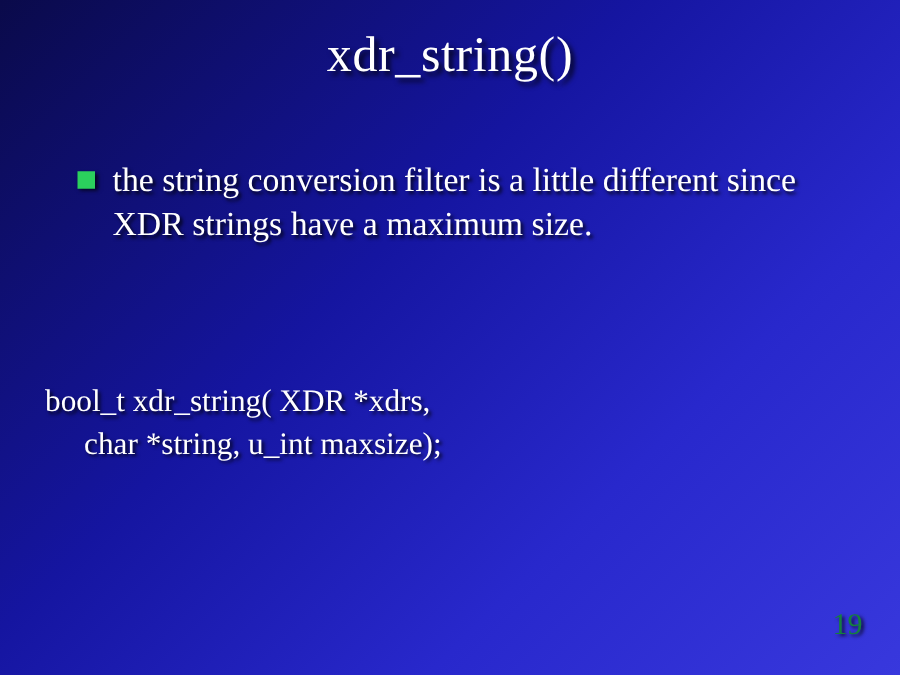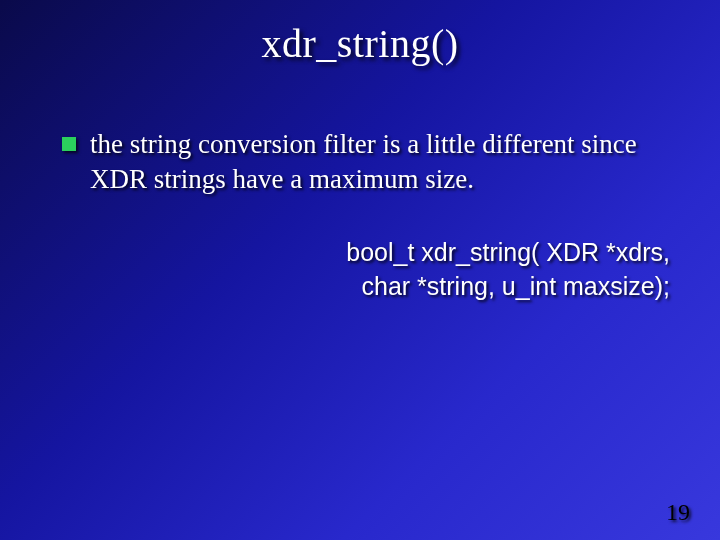--- a/index.html
+++ b/index.html
@@ -22,53 +22,52 @@
     font-weight: normal;
     color: #ffffff;
     text-shadow: 3px 3px 4px rgba(0,0,0,0.8);
     margin-bottom: 60px;
     letter-spacing: 0.5px;
   }
   .bullet-row {
     display: flex;
     align-items: flex-start;
     margin-left: 12px;
-    margin-bottom: 40px;
+    margin-bottom: 109px;
   }
   .bullet-icon {
     flex: 0 0 auto;
     width: 14px;
     height: 14px;
     background: #2bd05d;
     margin-top: 10px;
     margin-right: 14px;
     box-shadow: 2px 2px 3px rgba(0,0,0,0.7);
   }
   .bullet-text {
     font-size: 27px;
     line-height: 1.28;
     color: #ffffff;
     text-shadow: 2px 2px 3px rgba(0,0,0,0.85);
   }
   .code {
-    font-family: Liberation Sans, sans-serif;
+    font-family: Liberation Serif, serif;
     font-size: 25px;
     color: #ffffff;
     text-shadow: 2px 2px 3px rgba(0,0,0,0.85);
     white-space: pre;
     line-height: 1.35;
     margin-left: -14px;
-    text-align: right;
   }
   .page-number {
     position: absolute;
-    bottom: 14px;
+    bottom: 26px;
     right: 30px;
     font-size: 24px;
-    color: #000000;
+    color: #15803d;
     text-shadow: 2px 2px 3px rgba(0,0,0,0.8);
   }
 </style>
 </head>
 <body>
 
 <div class="slide">
 
   <h1 class="title">xdr_string()</h1>
 

